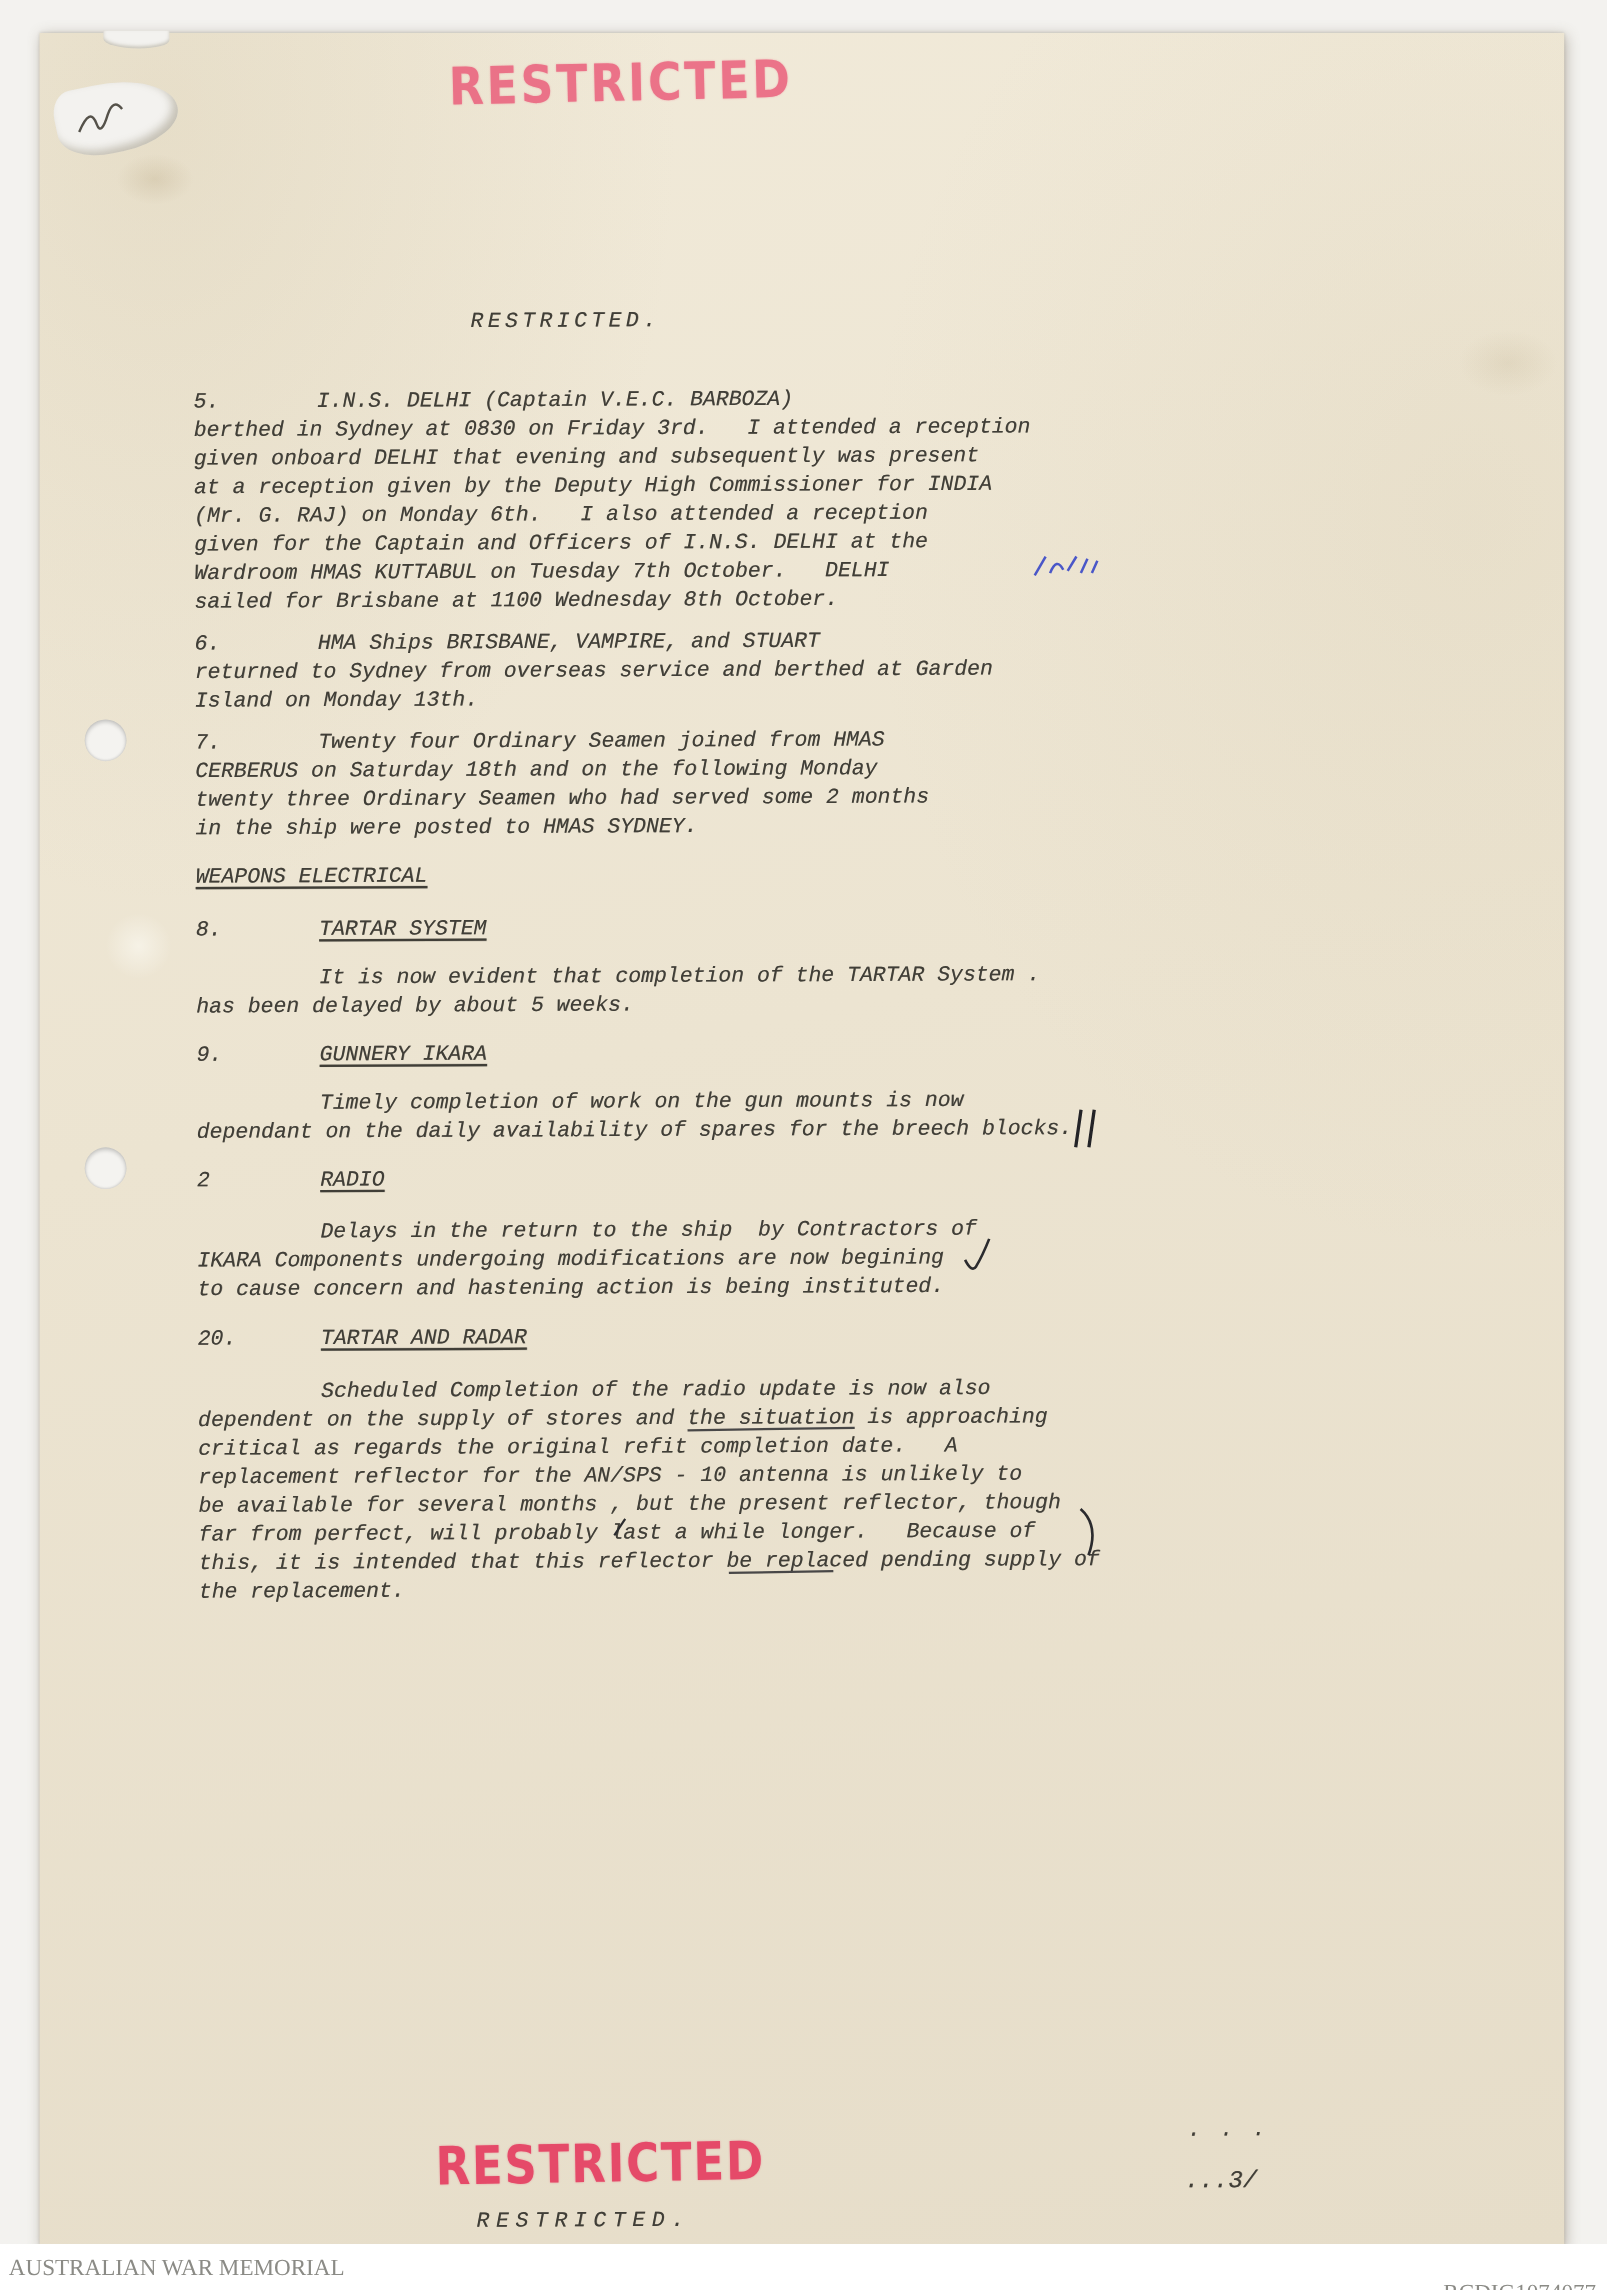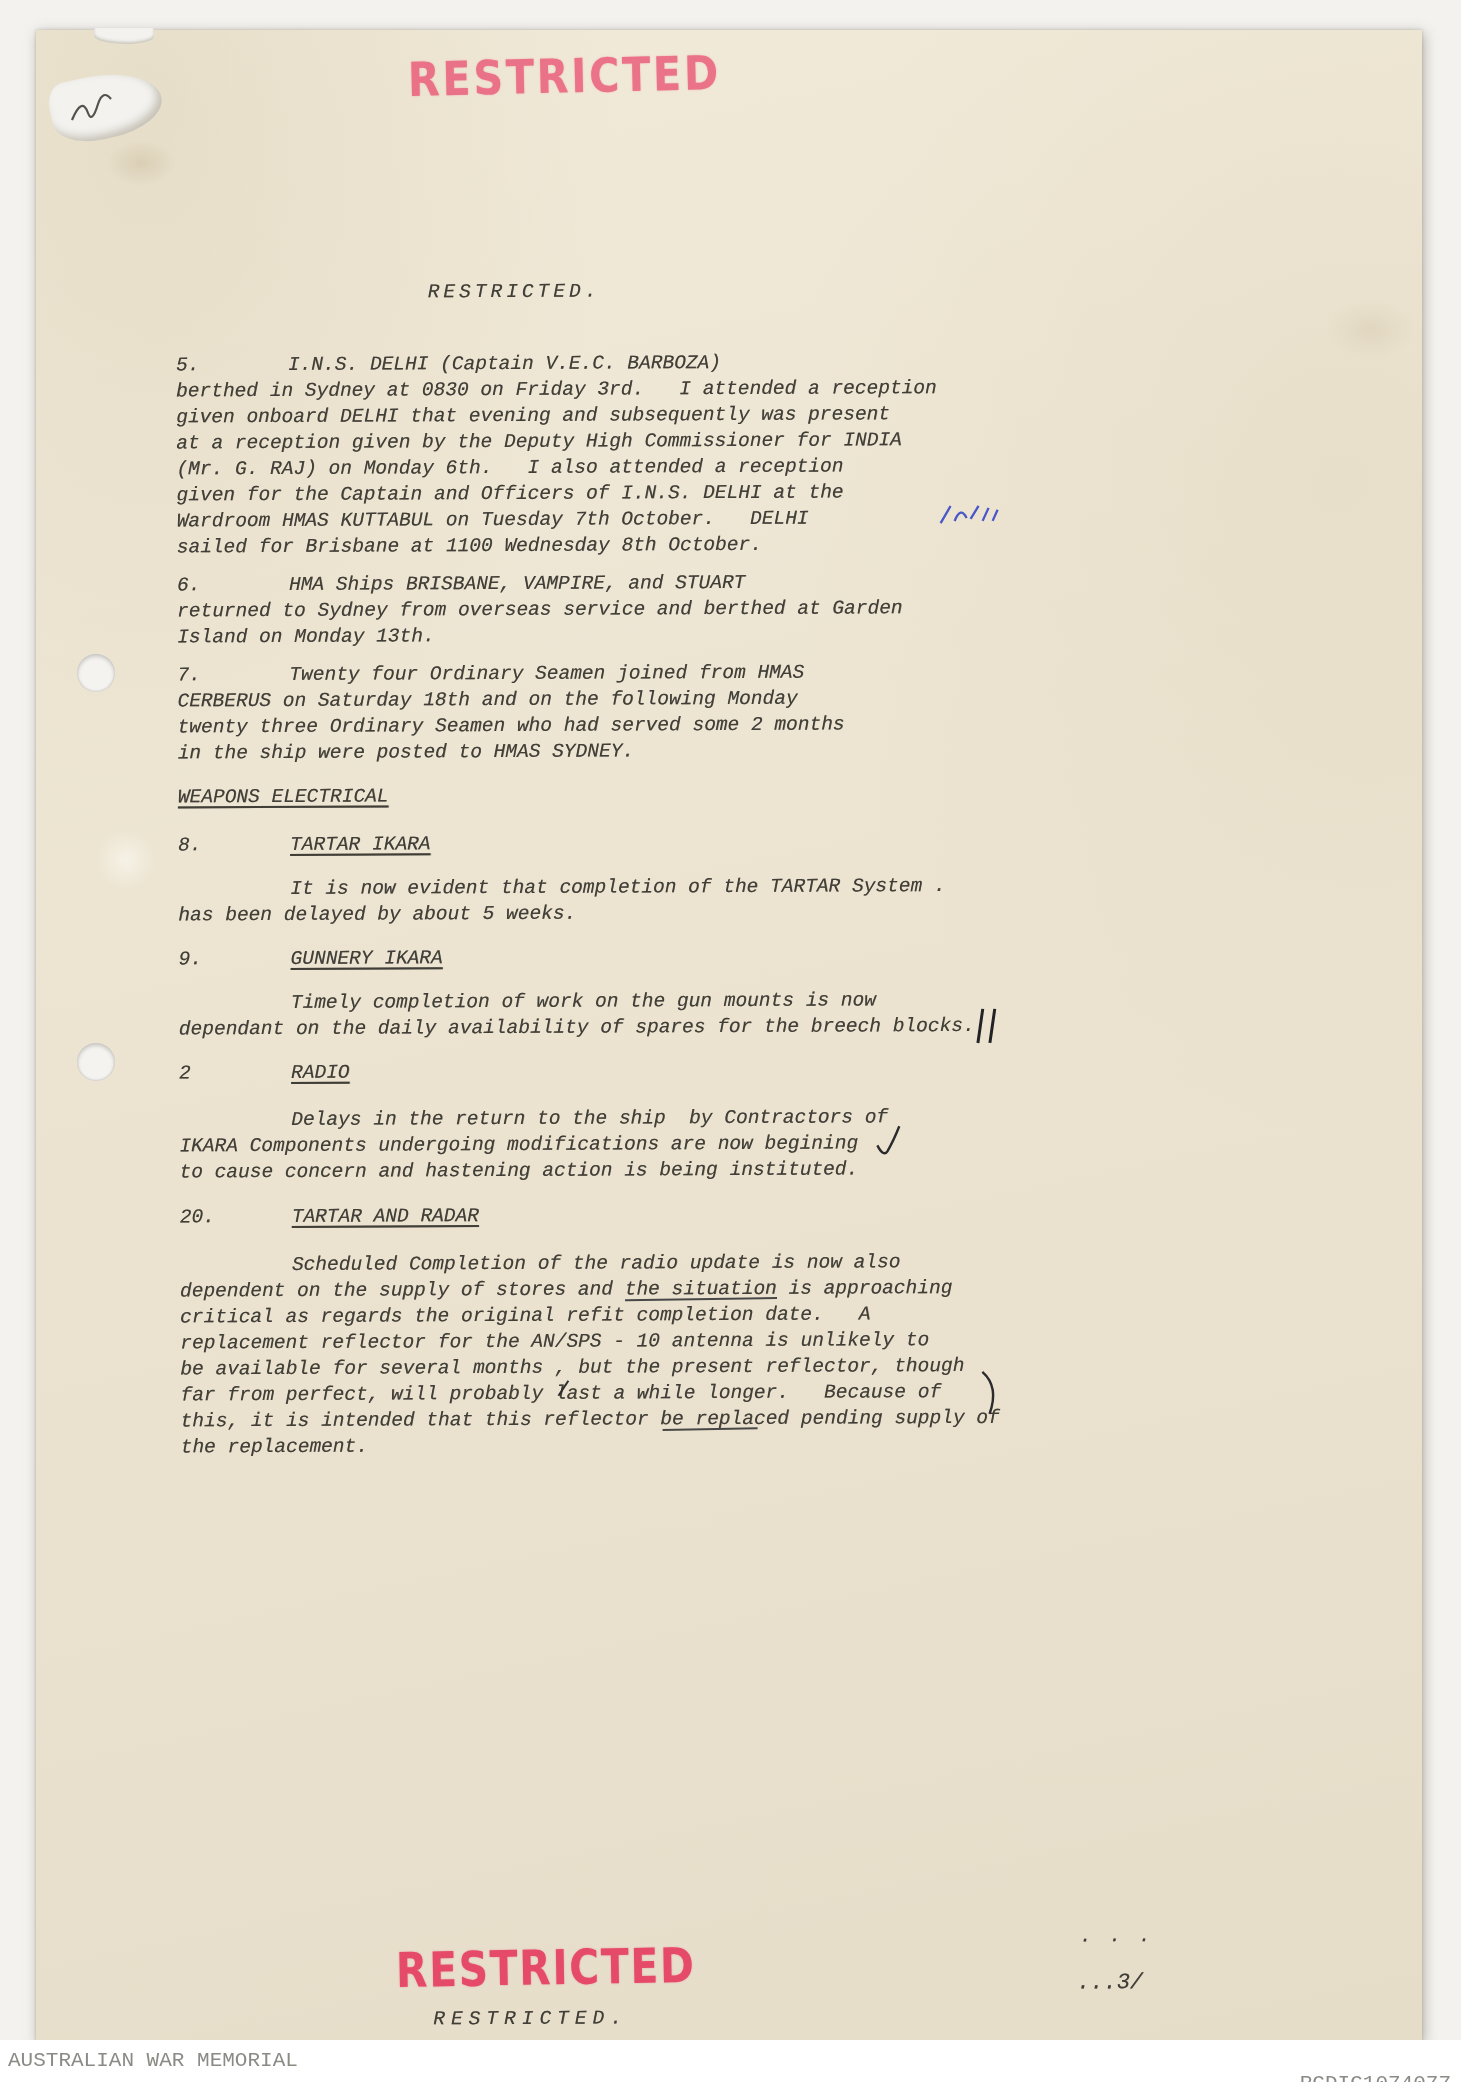--- a/index.html
+++ b/index.html
@@ -94,21 +94,21 @@
   }
 
   
   .pen { position: absolute; }
   .pen-underline { height: 0; border-top: 2px solid #2c2c2f; opacity: 0.85; }
 
   
   .footer-bar {
     position: absolute; left: 0; top: 2040px; width: 1461px; height: 42px;
     background: #ffffff;
-    font-family: Liberation Mono, monospace;
+    font-family: Liberation Serif, serif;
     font-size: 21px; color: #8b8b86;
     line-height: 42px;
   }
   .footer-bar .left  { position: absolute; left: 8px; }
   .footer-bar .right { position: absolute; right: 10px; margin-top: 23px; }
 </style>
 </head>
 <body>
 
 <div class="paper">
@@ -145,21 +145,21 @@
 returned to Sydney from overseas service and berthed at Garden
 Island on Monday 13th.</span></div>
 
     <div class="typed block" style="top:630px;"><span class="pnum">7.</span><span>Twenty four Ordinary Seamen joined from HMAS
 CERBERUS on Saturday 18th and on the following Monday
 twenty three Ordinary Seamen who had served some 2 months
 in the ship were posted to HMAS SYDNEY.</span></div>
 
     <div class="typed block" style="top:752px;"><span class="u">WEAPONS ELECTRICAL</span></div>
 
-    <div class="typed block" style="top:800px;"><span class="pnum">8.</span><span class="u">TARTAR IKARA</span></div>
+    <div class="typed block" style="top:800px;"><span class="pnum">8.</span><span class="u">TARTAR SYSTEM</span></div>
     <div class="typed block indent" style="top:844px;">It is now evident that completion of the TARTAR System .
 has been delayed by about 5 weeks.</div>
 
     <div class="typed block" style="top:914px;"><span class="pnum">9.</span><span class="u">GUNNERY IKARA</span></div>
     <div class="typed block indent" style="top:958px;">Timely completion of work on the gun mounts is now
 dependant on the daily availability of spares for the breech blocks.</div>
 
     <div class="typed block" style="top:1028px;"><span class="pnum">2</span><span class="u">RADIO</span></div>
     <div class="typed block indent" style="top:1075px;">Delays in the return to the ship  by Contractors of
 IKARA Components undergoing modifications are now begining

